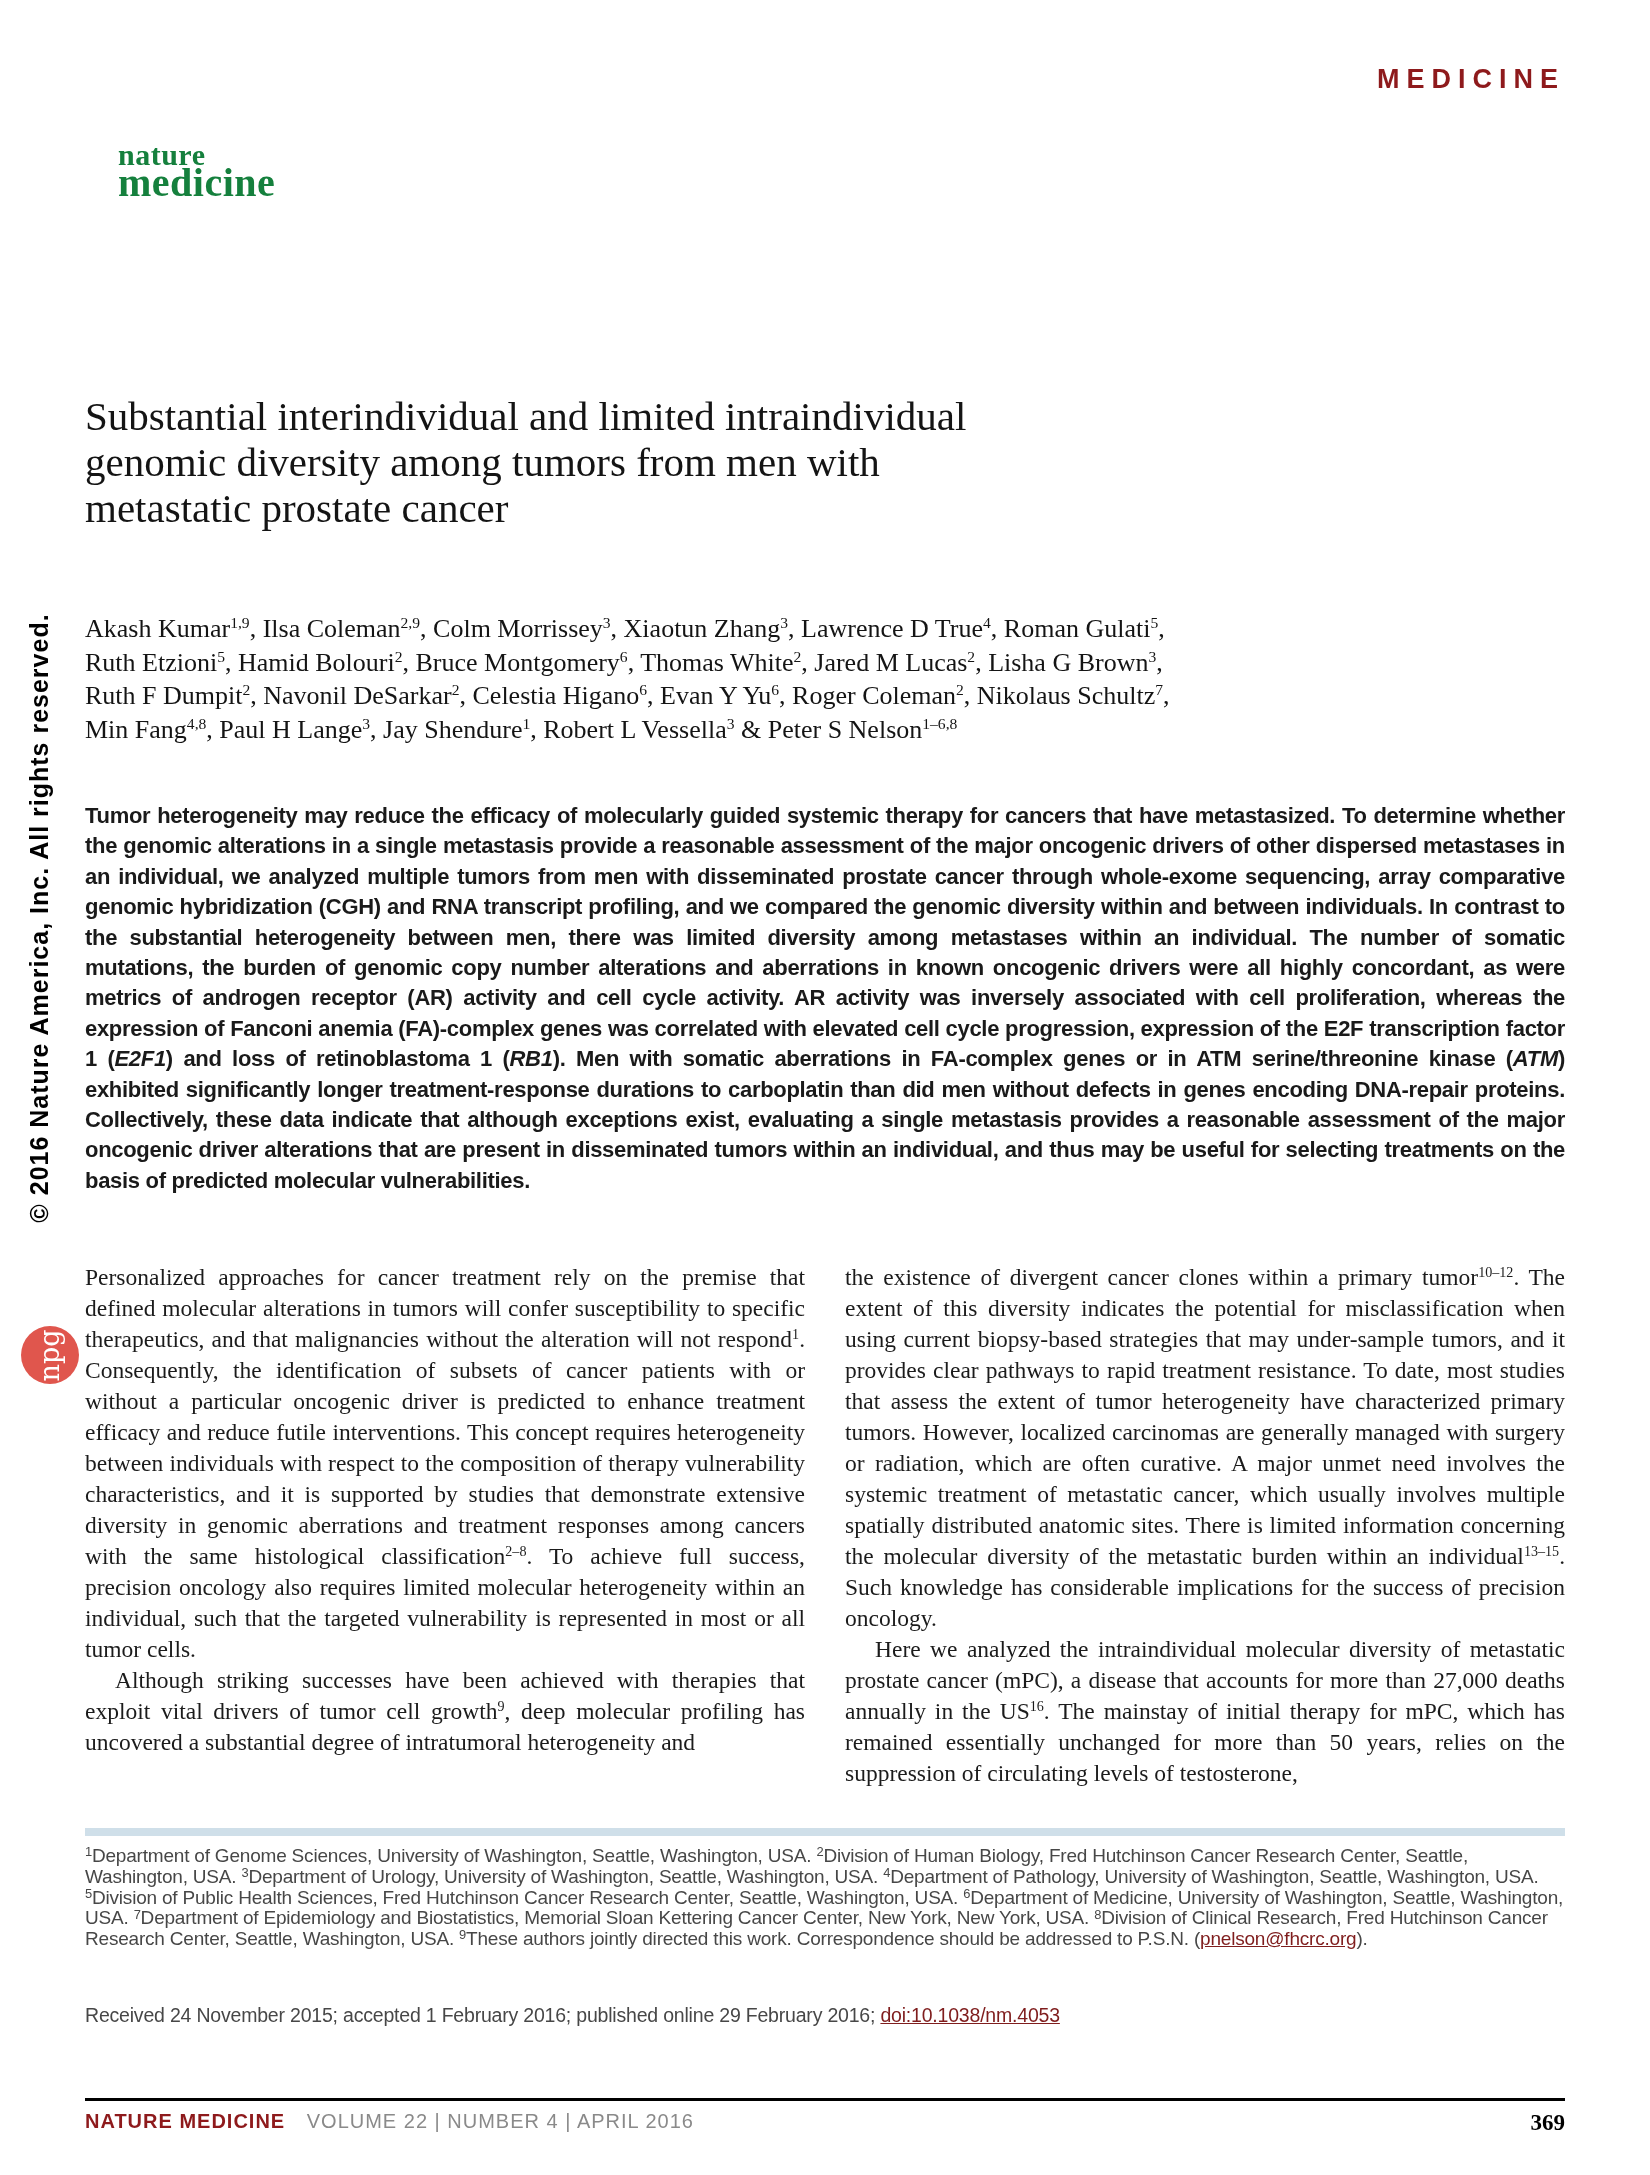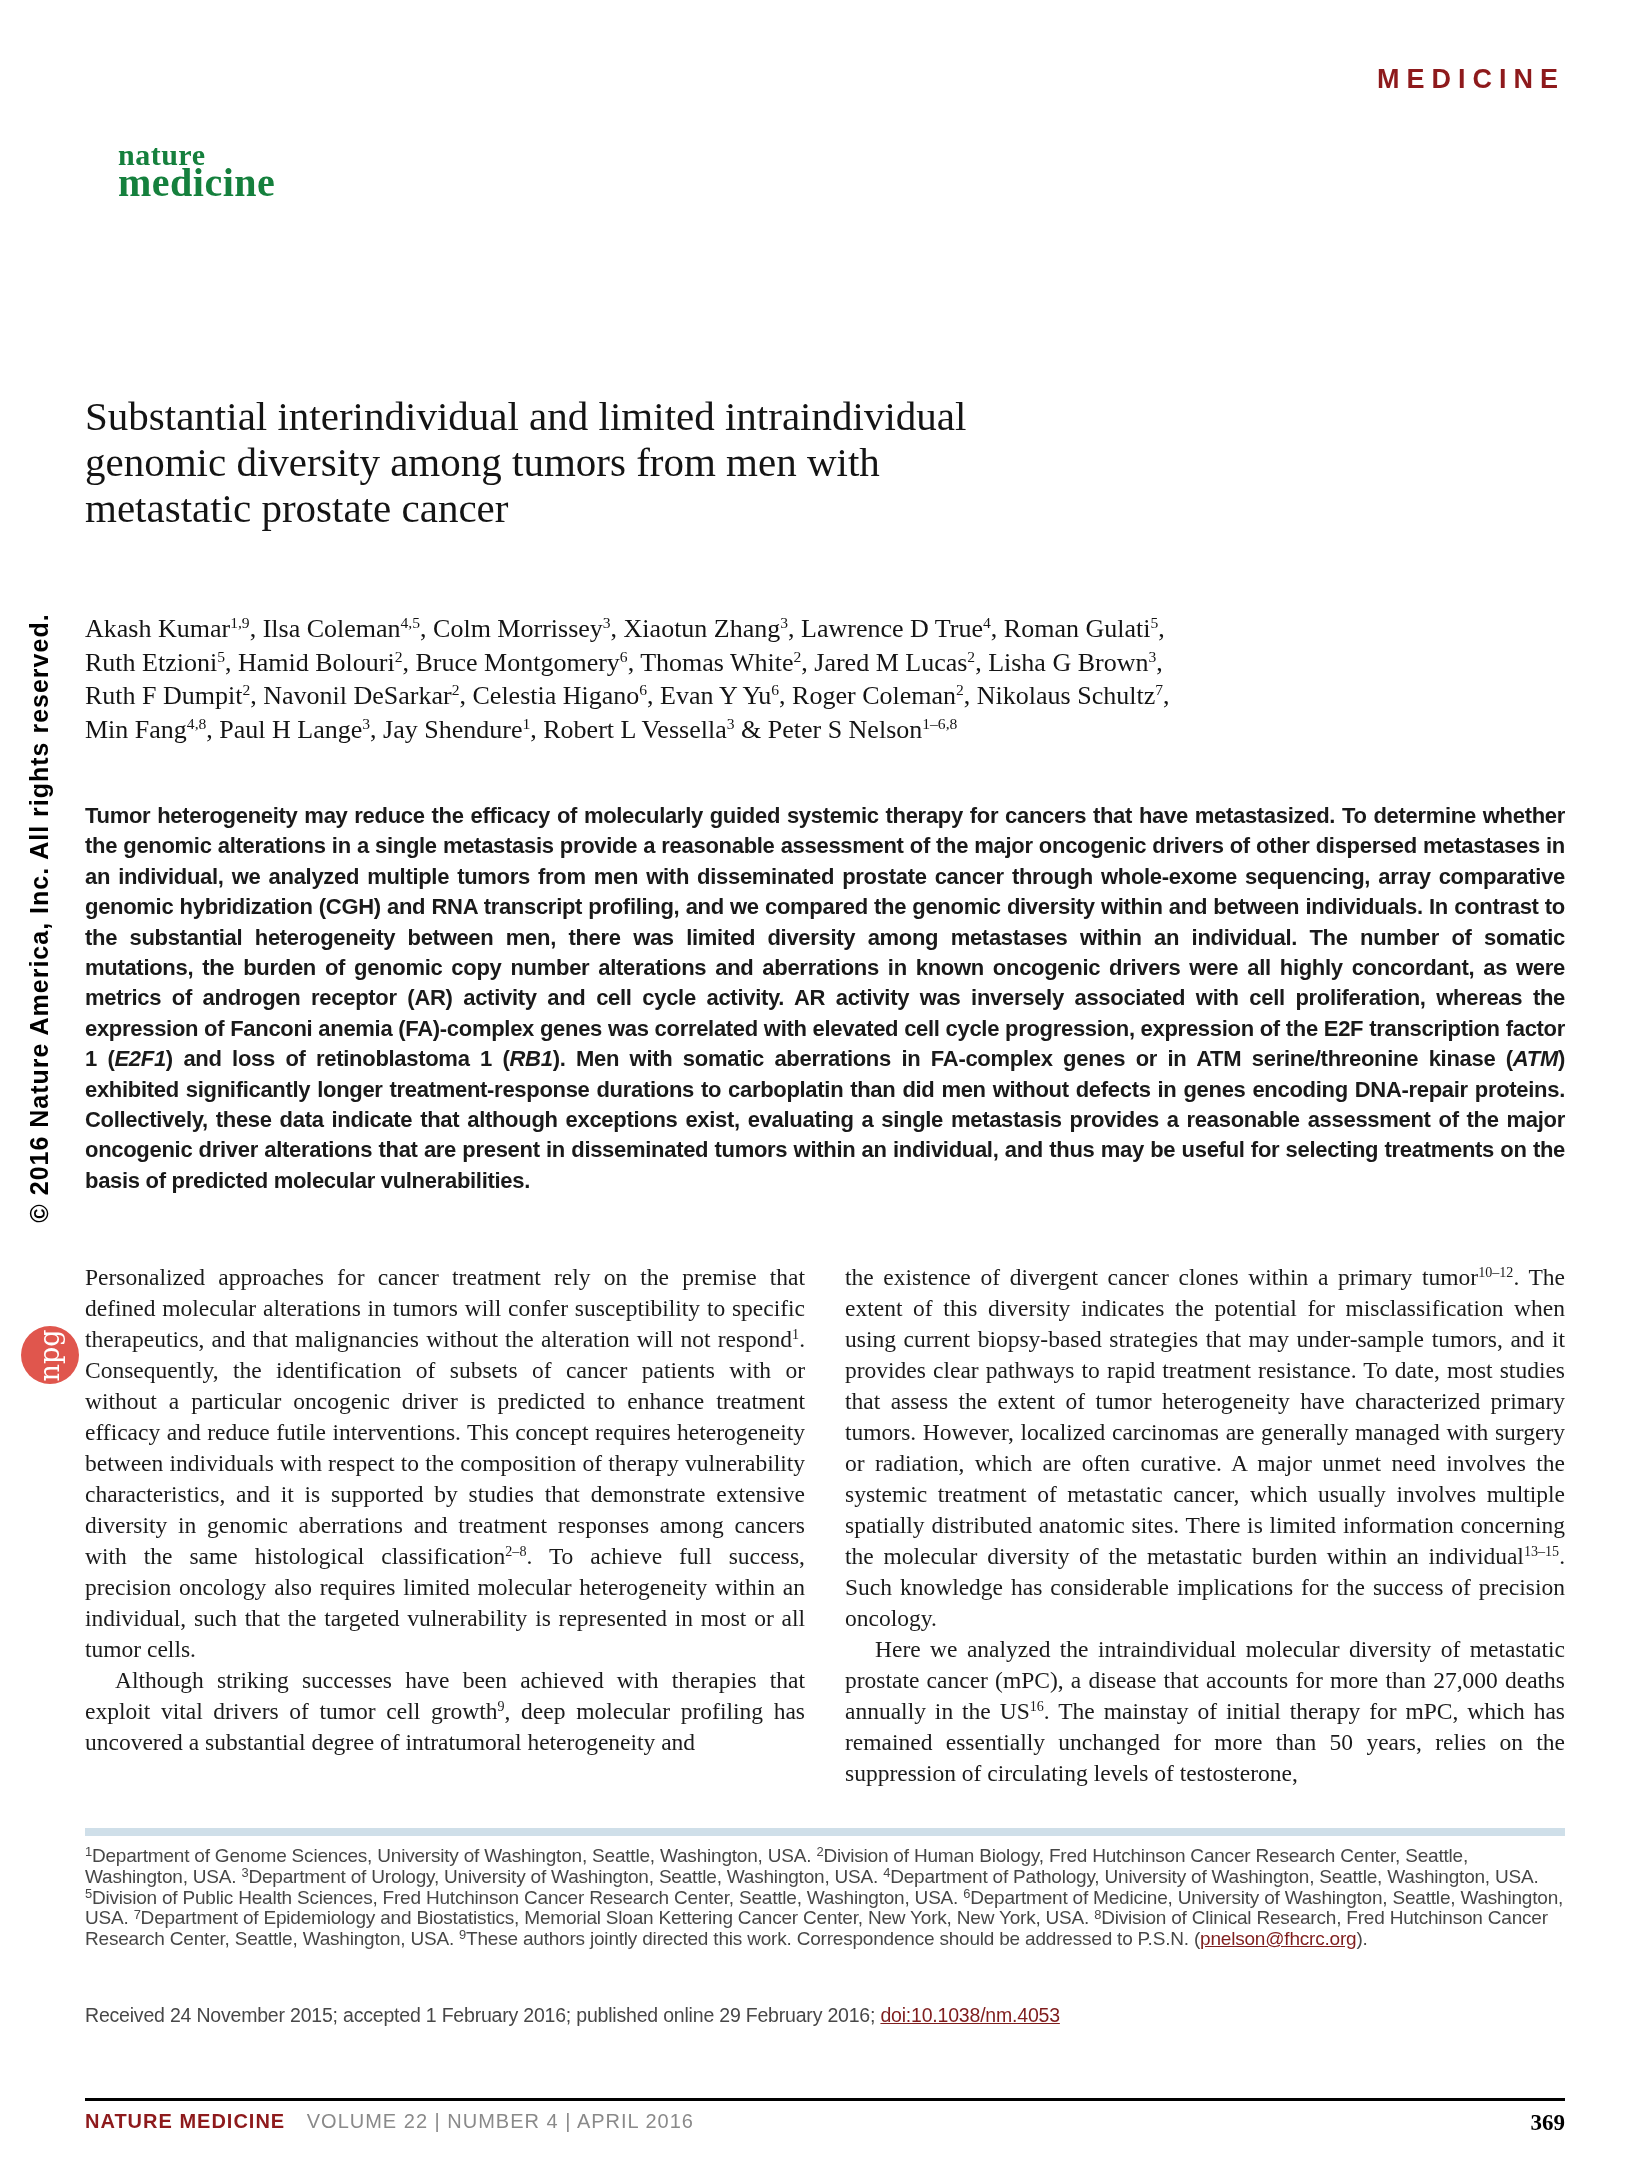--- a/index.html
+++ b/index.html
@@ -88,21 +88,21 @@
     <span>npg</span>
   </div>
 
   <h1 class="title">
       <div class="ln">Substantial interindividual and limited intraindividual</div>
       <div class="ln">genomic diversity among tumors from men with</div>
       <div class="ln">metastatic prostate cancer</div>
     </h1>
 
   <div class="authors">
-      <div class="ln">Akash Kumar<sup>1,9</sup>, Ilsa Coleman<sup>4,5</sup>, Colm Morrissey<sup>3</sup>, Xiaotun Zhang<sup>3</sup>, Lawrence D True<sup>4</sup>, Roman Gulati<sup>5</sup>,</div>
+      <div class="ln">Akash Kumar<sup>1,9</sup>, Ilsa Coleman<sup>2,9</sup>, Colm Morrissey<sup>3</sup>, Xiaotun Zhang<sup>3</sup>, Lawrence D True<sup>4</sup>, Roman Gulati<sup>5</sup>,</div>
       <div class="ln">Ruth Etzioni<sup>5</sup>, Hamid Bolouri<sup>2</sup>, Bruce Montgomery<sup>6</sup>, Thomas White<sup>2</sup>, Jared M Lucas<sup>2</sup>, Lisha G Brown<sup>3</sup>,</div>
       <div class="ln">Ruth F Dumpit<sup>2</sup>, Navonil DeSarkar<sup>2</sup>, Celestia Higano<sup>6</sup>, Evan Y Yu<sup>6</sup>, Roger Coleman<sup>2</sup>, Nikolaus Schultz<sup>7</sup>,</div>
       <div class="ln">Min Fang<sup>4,8</sup>, Paul H Lange<sup>3</sup>, Jay Shendure<sup>1</sup>, Robert L Vessella<sup>3</sup> &amp; Peter S Nelson<sup>1–6,8</sup></div>
     </div>
 
   <div class="abstract">Tumor heterogeneity may reduce the efficacy of molecularly guided systemic therapy for cancers that have metastasized. To determine whether the genomic alterations in a single metastasis provide a reasonable assessment of the major oncogenic drivers of other dispersed metastases in an individual, we analyzed multiple tumors from men with disseminated prostate cancer through whole-exome sequencing, array comparative genomic hybridization (CGH) and RNA transcript profiling, and we compared the genomic diversity within and between individuals. In contrast to the substantial heterogeneity between men, there was limited diversity among metastases within an individual. The number of somatic mutations, the burden of genomic copy number alterations and aberrations in known oncogenic drivers were all highly concordant, as were metrics of androgen receptor (AR) activity and cell cycle activity. AR activity was inversely associated with cell proliferation, whereas the expression of Fanconi anemia (FA)-complex genes was correlated with elevated cell cycle progression, expression of the E2F transcription factor 1 (<i>E2F1</i>) and loss of retinoblastoma 1 (<i>RB1</i>). Men with somatic aberrations in FA-complex genes or in ATM serine/threonine kinase (<i>ATM</i>) exhibited significantly longer treatment-response durations to carboplatin than did men without defects in genes encoding DNA-repair proteins. Collectively, these data indicate that although exceptions exist, evaluating a single metastasis provides a reasonable assessment of the major oncogenic driver alterations that are present in disseminated tumors within an individual, and thus may be useful for selecting treatments on the basis of predicted molecular vulnerabilities.</div>
 
   <div class="columns">
     <div class="col">
         <p>Personalized approaches for cancer treatment rely on the premise that defined molecular alterations in tumors will confer susceptibility to specific therapeutics, and that malignancies without the alteration will not respond<sup>1</sup>. Consequently, the identification of subsets of cancer patients with or without a particular oncogenic driver is predicted to enhance treatment efficacy and reduce futile interventions. This concept requires heterogeneity between individuals with respect to the composition of therapy vulnerability characteristics, and it is supported by studies that demonstrate extensive diversity in genomic aberrations and treatment responses among cancers with the same histological classification<sup>2–8</sup>. To achieve full success, precision oncology also requires limited molecular heterogeneity within an individual, such that the targeted vulnerability is represented in most or all tumor cells.</p>

